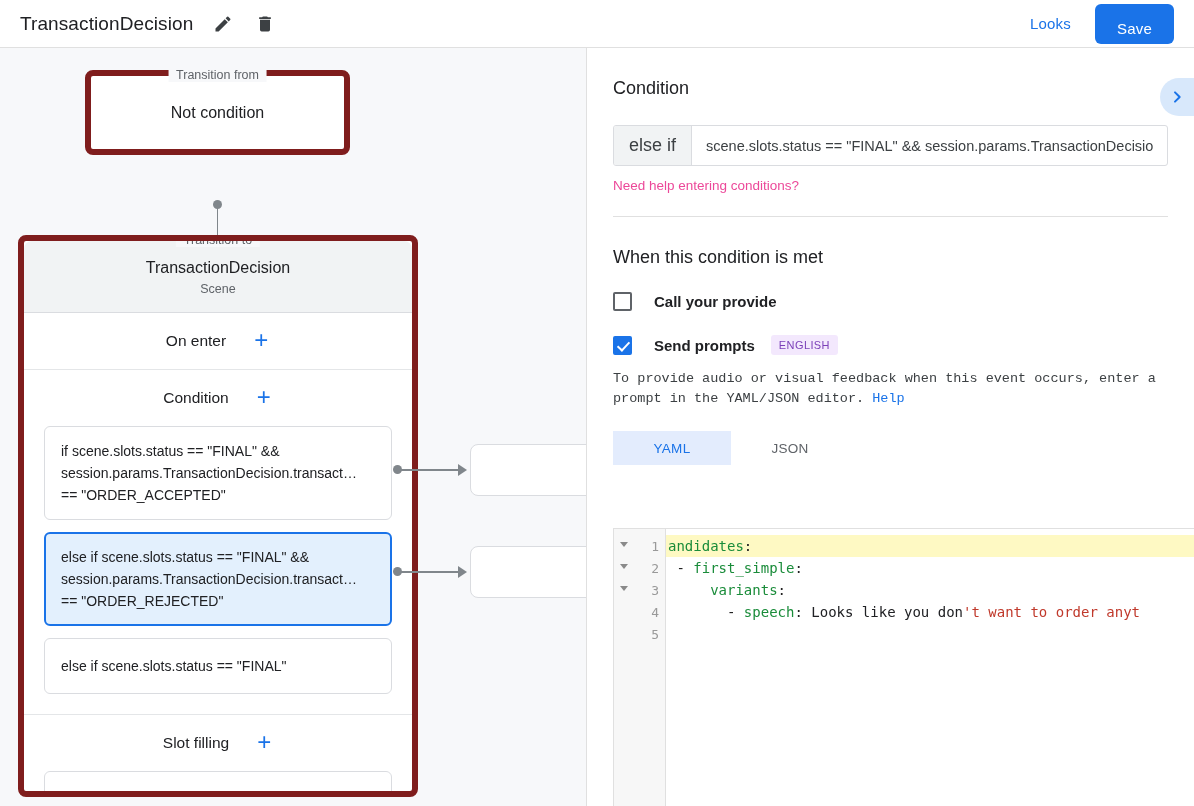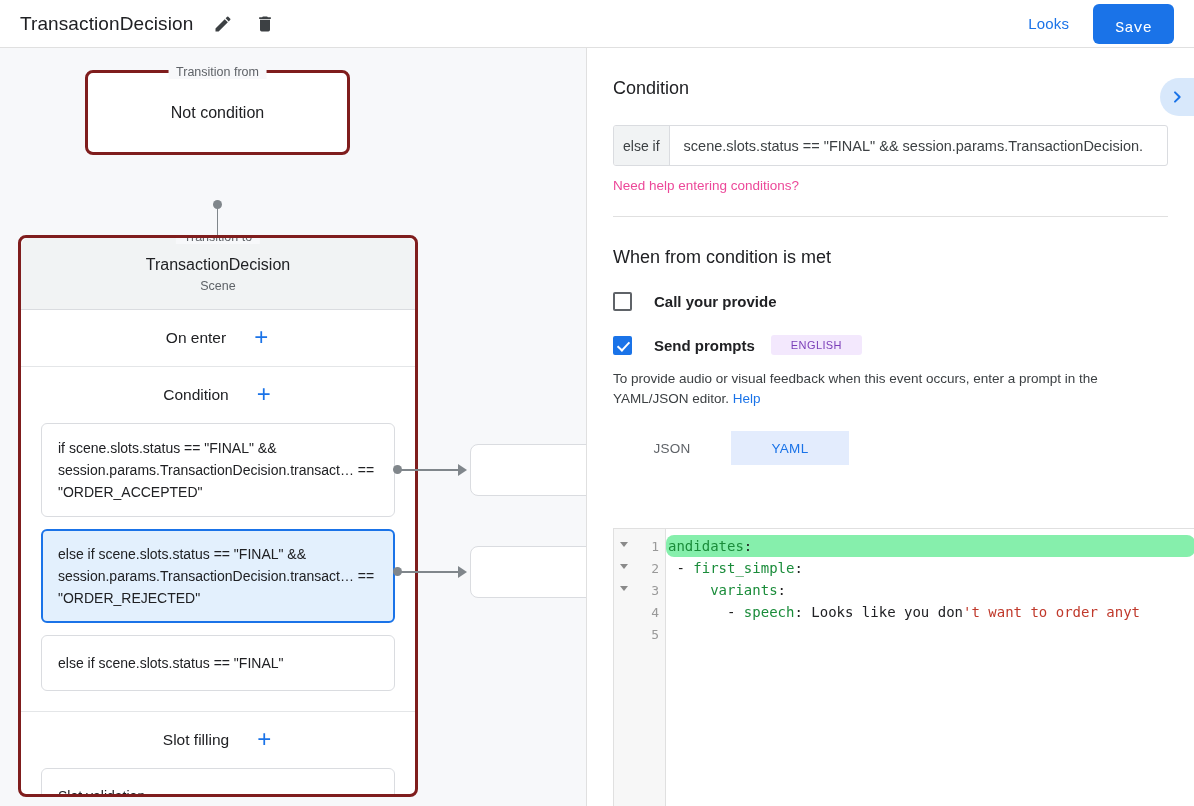--- a/index.html
+++ b/index.html
@@ -40,35 +40,35 @@
     font-family: inherit;
     letter-spacing: .2px;
   }
   .save-btn {
     margin-left: 14px; margin-right: 20px;
     background: #1a73e8; color: #ffffff;
     border: none; border-radius: 6px;
     font-size: 15px; font-weight: 500;
     padding: 16px 22px; height: 40px;
     cursor: pointer;
-    font-family: Liberation Mono, monospace;
+    font-family: Liberation Sans, sans-serif;
     letter-spacing: .2px;
   }
 
   
   .canvas {
     position: absolute; left: 0; top: 48px;
     width: 586px; height: 758px;
     background: #f7f8fa;
     overflow: hidden;
   }
 
   .node-fieldset {
     position: absolute;
-    border: 3px solid #7f1d1d;
+    border: 6px solid #7f1d1d;
     border-radius: 8px;
     background: #ffffff;
   }
   .node-legend {
     position: absolute;
     top: -8px;
     left: 50%;
     transform: translateX(-50%);
     background: #f7f8fa;
     padding: 0 8px;
@@ -211,22 +211,22 @@
     border: 1px solid #dadce0;
     border-radius: 3px;
     height: 41px;
     overflow: hidden;
     background: #ffffff;
   }
   .cond-prefix {
     background: #f1f3f4;
     border-right: 1px solid #dadce0;
     display: flex; align-items: center;
-    padding: 0 9px;
-    font-size: 14px; color: #3c4043;
+    padding: 0 15px;
+    font-size: 18px; color: #3c4043;
     white-space: nowrap;
   }
   .cond-value {
     flex: 1;
     display: flex; align-items: center;
     padding: 0 14px;
     font-size: 14.5px; color: #3c4043;
     white-space: nowrap; overflow: hidden;
     border: none; outline: none;
     font-family: inherit;
@@ -276,28 +276,29 @@
     margin-left: 22px;
     font-size: 15px; color: #202124;
   }
   .check-label.bold { font-weight: 700; }
   .lang-badge {
     margin-left: 16px;
     background: #f3e8fd;
     color: #7b3fb8;
     font-size: 11px;
     letter-spacing: .4px;
-    padding: 4px 20px;
+    padding: 4px 8px;
     border-radius: 3px;
   }
   .note {
     margin-top: 14px;
     font-size: 13.5px; color: #3c4043;
     line-height: 20px;
     max-width: 556px;
+    font-family: Liberation Mono, monospace;
   }
   .note a { color: #1a73e8; text-decoration: none; cursor: pointer; }
 
   
   .tabs { display: flex; margin-top: 22px; }
   .tab {
     min-width: 118px;
     height: 34px;
     display: flex; align-items: center; justify-content: center;
     font-size: 13.5px;
@@ -351,21 +352,21 @@
     overflow: hidden;
     background: #ffffff;
     white-space: pre;
   }
   .cline {
     height: 22px;
     line-height: 22px;
     padding-left: 2px;
     white-space: pre;
   }
-  .cline.hl { background: #86efac; border-radius: 8px; }
+  .cline.hl { background: #fef9c3; }
   .k { color: #1a8c3a; }
   .p { color: #222222; }
   .s { color: #c0392b; }
   .t { color: #202124; }
 </style>
 </head>
 <body>
 
 <div id="app">
 
@@ -465,41 +466,41 @@
       <div class="panel-divider"></div>
     </div>
 
     <div class="expand-pill">
       <svg width="16" height="16" viewBox="0 0 24 24" fill="none" stroke="#1a73e8" stroke-width="3" stroke-linecap="round" stroke-linejoin="round">
         <polyline points="9 5 16 12 9 19"></polyline>
       </svg>
     </div>
 
     <div class="panel-sec">
-      <div class="subhead">When from condition is met</div>
+      <div class="subhead">When this condition is met</div>
 
       <div class="check-row">
         <div class="cbox"></div>
         <div class="check-label bold">Call your provide</div>
       </div>
 
       <div class="check-row">
         <div class="cbox checked"></div>
         <div class="check-label bold">Send prompts</div>
         <div class="lang-badge">ENGLISH</div>
       </div>
 
       <div class="note">
         <span>To provide audio or visual feedback when this event occurs, enter a prompt in the YAML/JSON editor.</span>
         <a>Help</a>
       </div>
 
       <div class="tabs">
+        <div class="tab active">YAML</div>
         <div class="tab">JSON</div>
-        <div class="tab active">YAML</div>
       </div>
     </div>
 
     <div class="editor" style="position:absolute; left:26px; top:470px; width:582px;">
       <div class="gutter" id="gutter">
           <div class="gline">
             <span class="fold"></span>
             <span>1</span>
           </div>
           <div class="gline">

